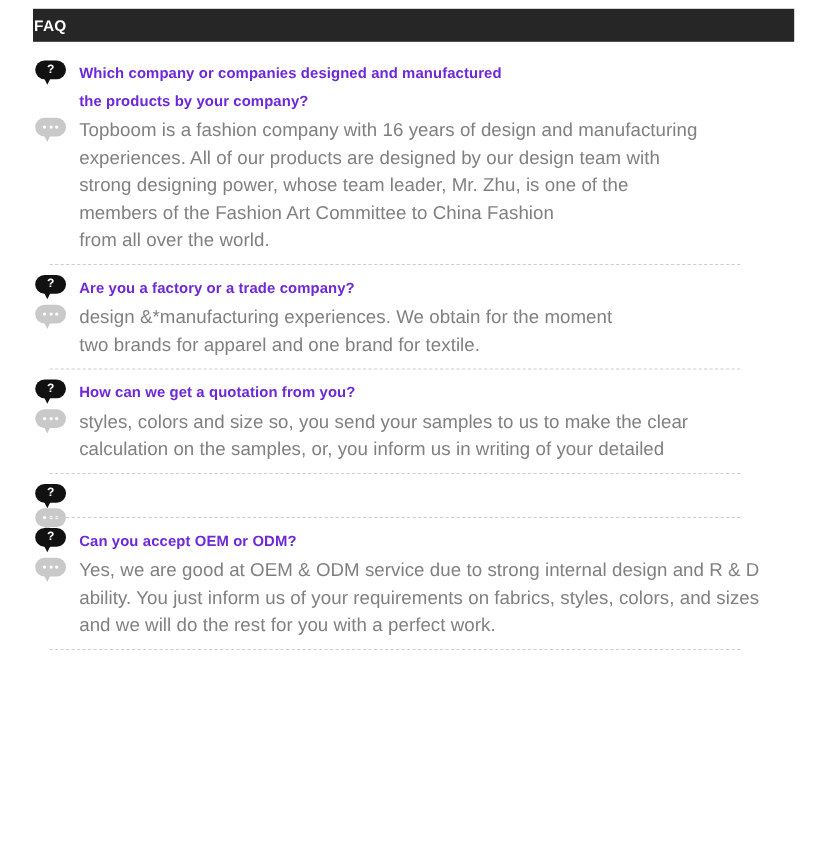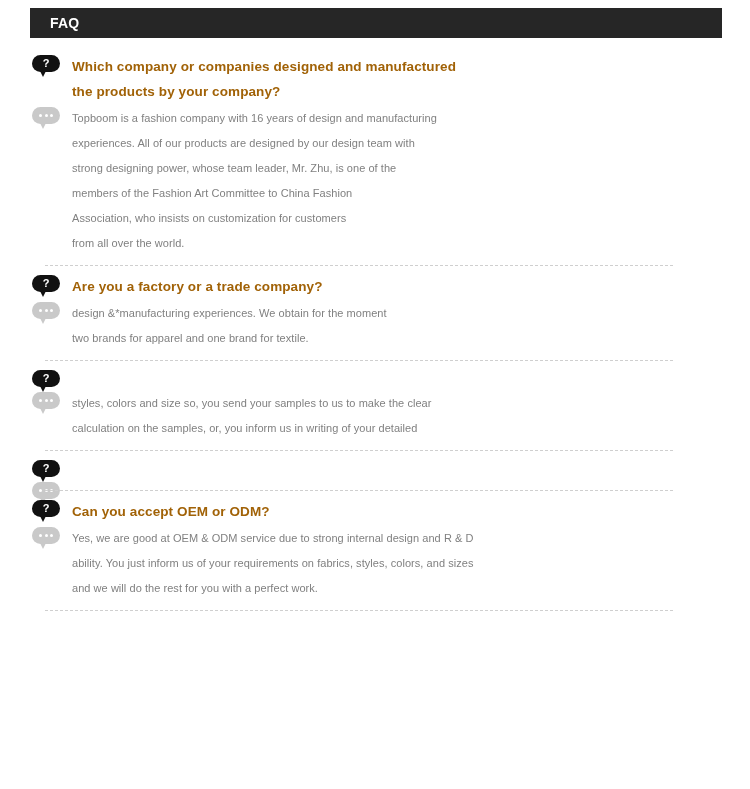--- a/index.html
+++ b/index.html
@@ -25,21 +25,21 @@
   .faq-header {
     position: absolute;
     left: 30px;
     top: 8px;
     width: 692px;
     height: 30px;
     background: #262626;
     display: flex;
     align-items: center;
     box-sizing: border-box;
-    padding-left: 20px;
+    padding-left: 1px;
   }
   .faq-header-title {
     color: #ffffff;
     font-size: 14px;
     font-weight: bold;
     letter-spacing: 0.2px;
     line-height: 1;
   }
 
   
@@ -58,42 +58,42 @@
   
   .faq-question-row {
     position: relative;
     display: block;
     min-height: 20px;
     padding-left: 72px;
     padding-top: 8px;
   }
   .faq-question-text {
     display: block;
-    color: #a16207;
+    color: #6d28d9;
     font-size: 13.5px;
     font-weight: bold;
     line-height: 25px;
     letter-spacing: 0.1px;
   }
   .faq-question-text .q-line {
     display: block;
     white-space: nowrap;
   }
 
   
   .faq-answer-row {
     position: relative;
     display: block;
     padding-left: 72px;
     padding-top: 2px;
   }
   .faq-answer-text {
     display: block;
     color: #808080;
-    font-size: 11px;
+    font-size: 17px;
     font-weight: normal;
     line-height: 25px;
     letter-spacing: 0.05px;
   }
   .faq-answer-text .a-line {
     display: block;
     white-space: nowrap;
   }
 
   
@@ -203,21 +203,20 @@
               <i></i>
               <i></i>
               <i></i>
             </span>
           </span>
           <span class="faq-answer-text">
             <span class="a-line">Topboom is a fashion company with 16 years of design and manufacturing</span>
             <span class="a-line">experiences. All of our products are designed by our design team with</span>
             <span class="a-line">strong designing power, whose team leader, Mr. Zhu, is one of the</span>
             <span class="a-line">members of the Fashion Art Committee to China Fashion</span>
-            <span class="a-line">Association, who insists on customization for customers</span>
             <span class="a-line">from all over the world.</span>
           </span>
         </div>
         <div class="faq-divider"></div>
       </div>
       <div class="faq-item">
         <div class="faq-question-row">
           <span class="bubble-icon q-icon">
             <span class="bubble-tail"></span>
             <span class="bubble-body"></span>
@@ -243,20 +242,23 @@
           </span>
         </div>
         <div class="faq-divider"></div>
       </div>
       <div class="faq-item">
         <div class="faq-question-row">
           <span class="bubble-icon q-icon">
             <span class="bubble-tail"></span>
             <span class="bubble-body"></span>
             <span class="bubble-qmark">?</span>
+          </span>
+          <span class="faq-question-text">
+            <span class="q-line">How can we get a quotation from you?</span>
           </span>
         </div>
         <div class="faq-answer-row">
           <span class="bubble-icon a-icon">
             <span class="bubble-tail"></span>
             <span class="bubble-body"></span>
             <span class="bubble-dots">
               <i></i>
               <i></i>
               <i></i>

